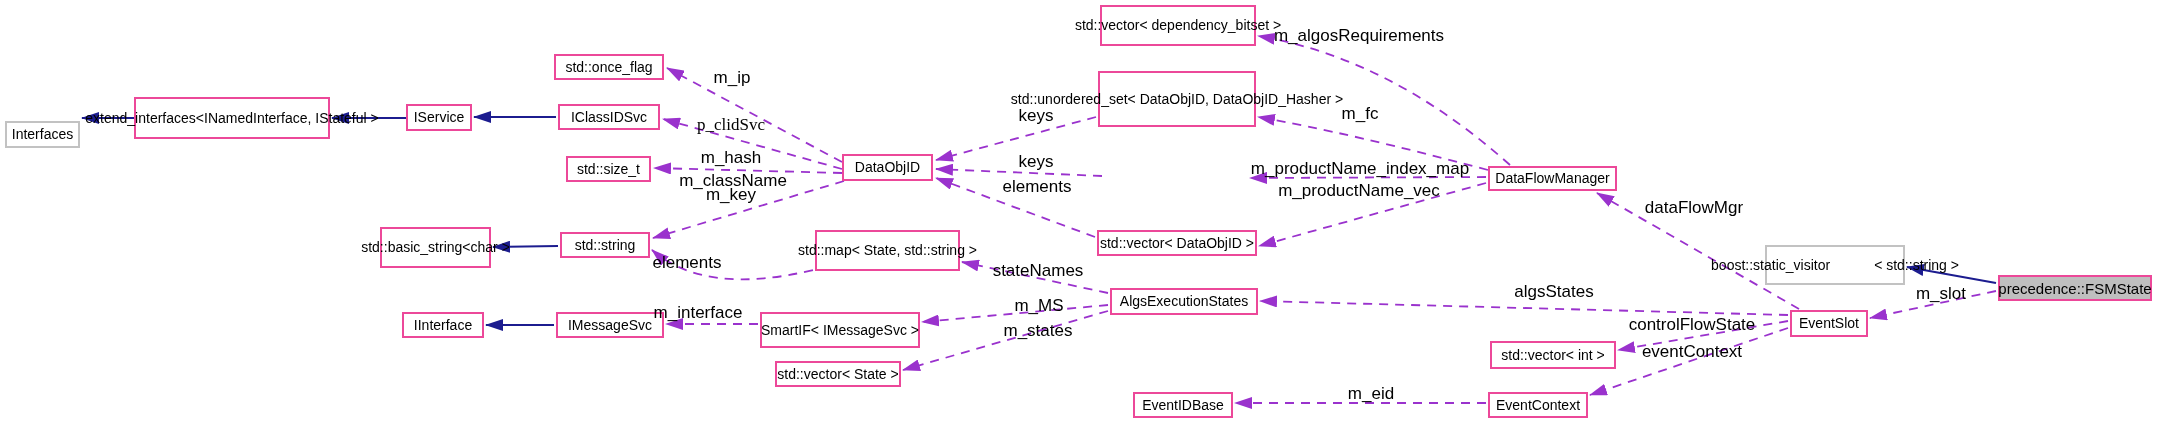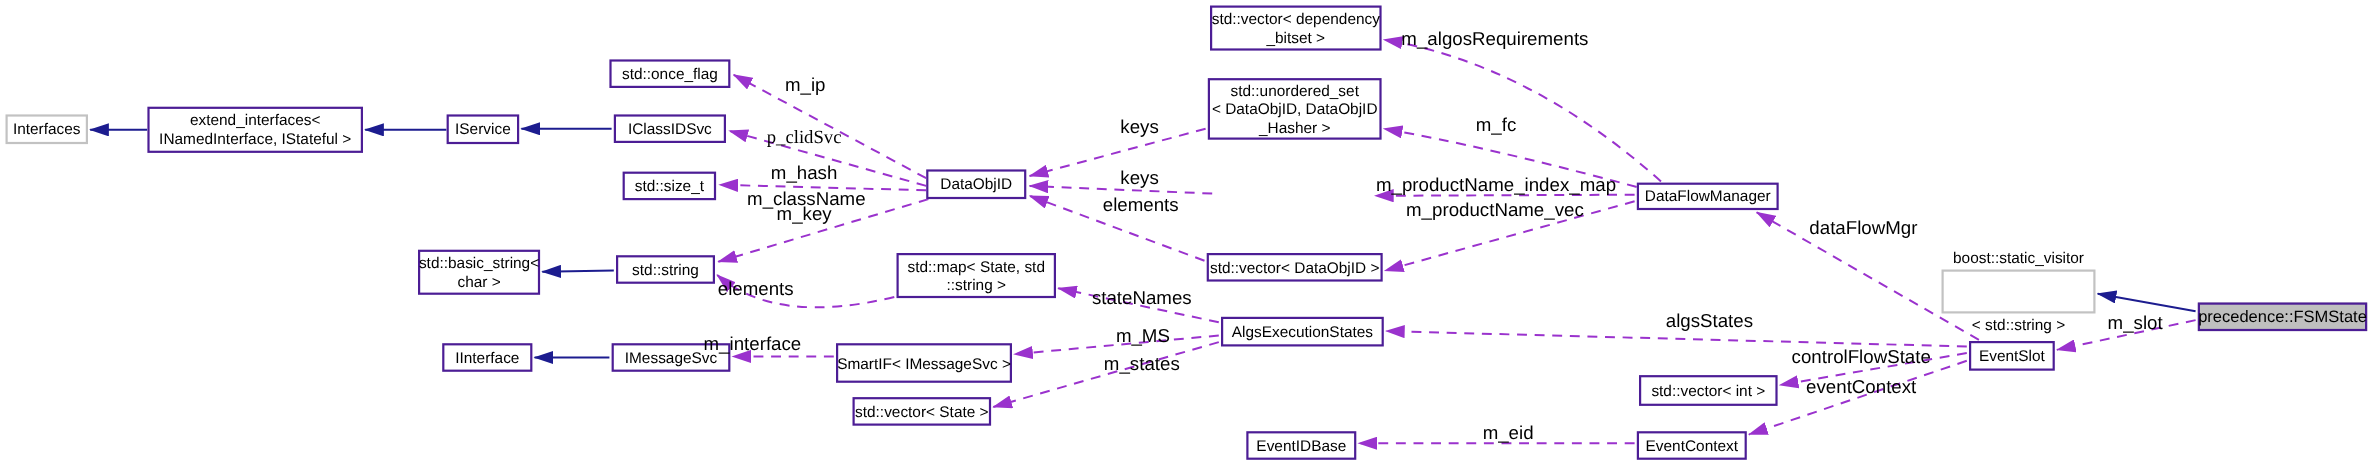--- a/index.html
+++ b/index.html
@@ -9,26 +9,26 @@
     height: 424px;
     background: #ffffff;
     font-family: "Liberation Sans", "DejaVu Sans", sans-serif;
     overflow: hidden;
   }
   .canvas svg { position: absolute; left: 0; top: 0; }
   .node {
     position: absolute;
     box-sizing: border-box;
     background: #ffffff;
-    border: 2px solid #4c1d95;
+    border: 2px solid #ec4899;
     color: #000000;
     font-size: 14px;
     line-height: 17px;
     display: flex;
-    flex-direction: column;
+    flex-direction: row;
     align-items: center;
     justify-content: center;
     text-align: left;
     white-space: nowrap;
     z-index: 2;
   }
   .node.external { border-color: #c2c2c2; }
   .node.highlight { background: #bfbfbf; font-size: 15px; }
   .edge-label {
     position: absolute;
@@ -74,21 +74,21 @@
       <path d="M 1788 328 L 1590 395" fill="none" stroke="#9a32cd" stroke-width="1.8" stroke-dasharray="9,7" marker-end="url(#arrow-usage)"></path>
       <path d="M 1486 403 L 1235 403" fill="none" stroke="#9a32cd" stroke-width="1.8" stroke-dasharray="9,7" marker-end="url(#arrow-usage)"></path>
       <path d="M 1996 291 L 1870 318" fill="none" stroke="#9a32cd" stroke-width="1.8" stroke-dasharray="9,7" marker-end="url(#arrow-usage)"></path>
       <path d="M 134 118 L 82 118" fill="none" stroke="#1c1c8f" stroke-width="1.8" marker-end="url(#arrow-inherit)"></path>
       <path d="M 406 118 L 332 118" fill="none" stroke="#1c1c8f" stroke-width="1.8" marker-end="url(#arrow-inherit)"></path>
       <path d="M 556 117 L 474 117" fill="none" stroke="#1c1c8f" stroke-width="1.8" marker-end="url(#arrow-inherit)"></path>
       <path d="M 558 246 L 493 247" fill="none" stroke="#1c1c8f" stroke-width="1.8" marker-end="url(#arrow-inherit)"></path>
       <path d="M 554 325 L 486 325" fill="none" stroke="#1c1c8f" stroke-width="1.8" marker-end="url(#arrow-inherit)"></path>
       <path d="M 1996 283 L 1907 267" fill="none" stroke="#1c1c8f" stroke-width="1.8" marker-end="url(#arrow-inherit)"></path>
     </svg>
-    <div class="node external" style="left: 5px; top: 104px; width: 75px; height: 27px;">
+    <div class="node external" style="left: 5px; top: 121px; width: 75px; height: 27px;">
       <span>Interfaces</span>
     </div>
     <div class="node" style="left: 134px; top: 97px; width: 196px; height: 42px;">
       <span>extend_interfaces&lt;</span>
       <span>INamedInterface, IStateful &gt;</span>
     </div>
     <div class="node" style="left: 406px; top: 104px; width: 66px; height: 27px;">
       <span>IService</span>
     </div>
     <div class="node" style="left: 554px; top: 54px; width: 110px; height: 26px;">
@@ -168,21 +168,21 @@
     <div class="edge-label" style="left: 731px; top: 158px;">m_hash</div>
     <div class="edge-label" style="left: 733px; top: 181px;">m_className</div>
     <div class="edge-label" style="left: 731px; top: 195px;">m_key</div>
     <div class="edge-label" style="left: 1036px; top: 116px;">keys</div>
     <div class="edge-label" style="left: 1036px; top: 162px;">keys</div>
     <div class="edge-label" style="left: 1037px; top: 187px;">elements</div>
     <div class="edge-label" style="left: 687px; top: 263px;">elements</div>
     <div class="edge-label" style="left: 1038px; top: 271px;">stateNames</div>
     <div class="edge-label" style="left: 1039px; top: 306px;">m_MS</div>
     <div class="edge-label" style="left: 1038px; top: 331px;">m_states</div>
-    <div class="edge-label" style="left: 684px; top: 313px;">m_interface</div>
+    <div class="edge-label" style="left: 698px; top: 313px;">m_interface</div>
     <div class="edge-label" style="left: 1359px; top: 36px;">m_algosRequirements</div>
     <div class="edge-label" style="left: 1360px; top: 114px;">m_fc</div>
     <div class="edge-label" style="left: 1360px; top: 169px;">m_productName_index_map</div>
     <div class="edge-label" style="left: 1359px; top: 191px;">m_productName_vec</div>
     <div class="edge-label" style="left: 1694px; top: 208px;">dataFlowMgr</div>
     <div class="edge-label" style="left: 1554px; top: 292px;">algsStates</div>
     <div class="edge-label" style="left: 1692px; top: 325px;">controlFlowState</div>
     <div class="edge-label" style="left: 1692px; top: 352px;">eventContext</div>
     <div class="edge-label" style="left: 1371px; top: 394px;">m_eid</div>
     <div class="edge-label" style="left: 1941px; top: 294px;">m_slot</div>

